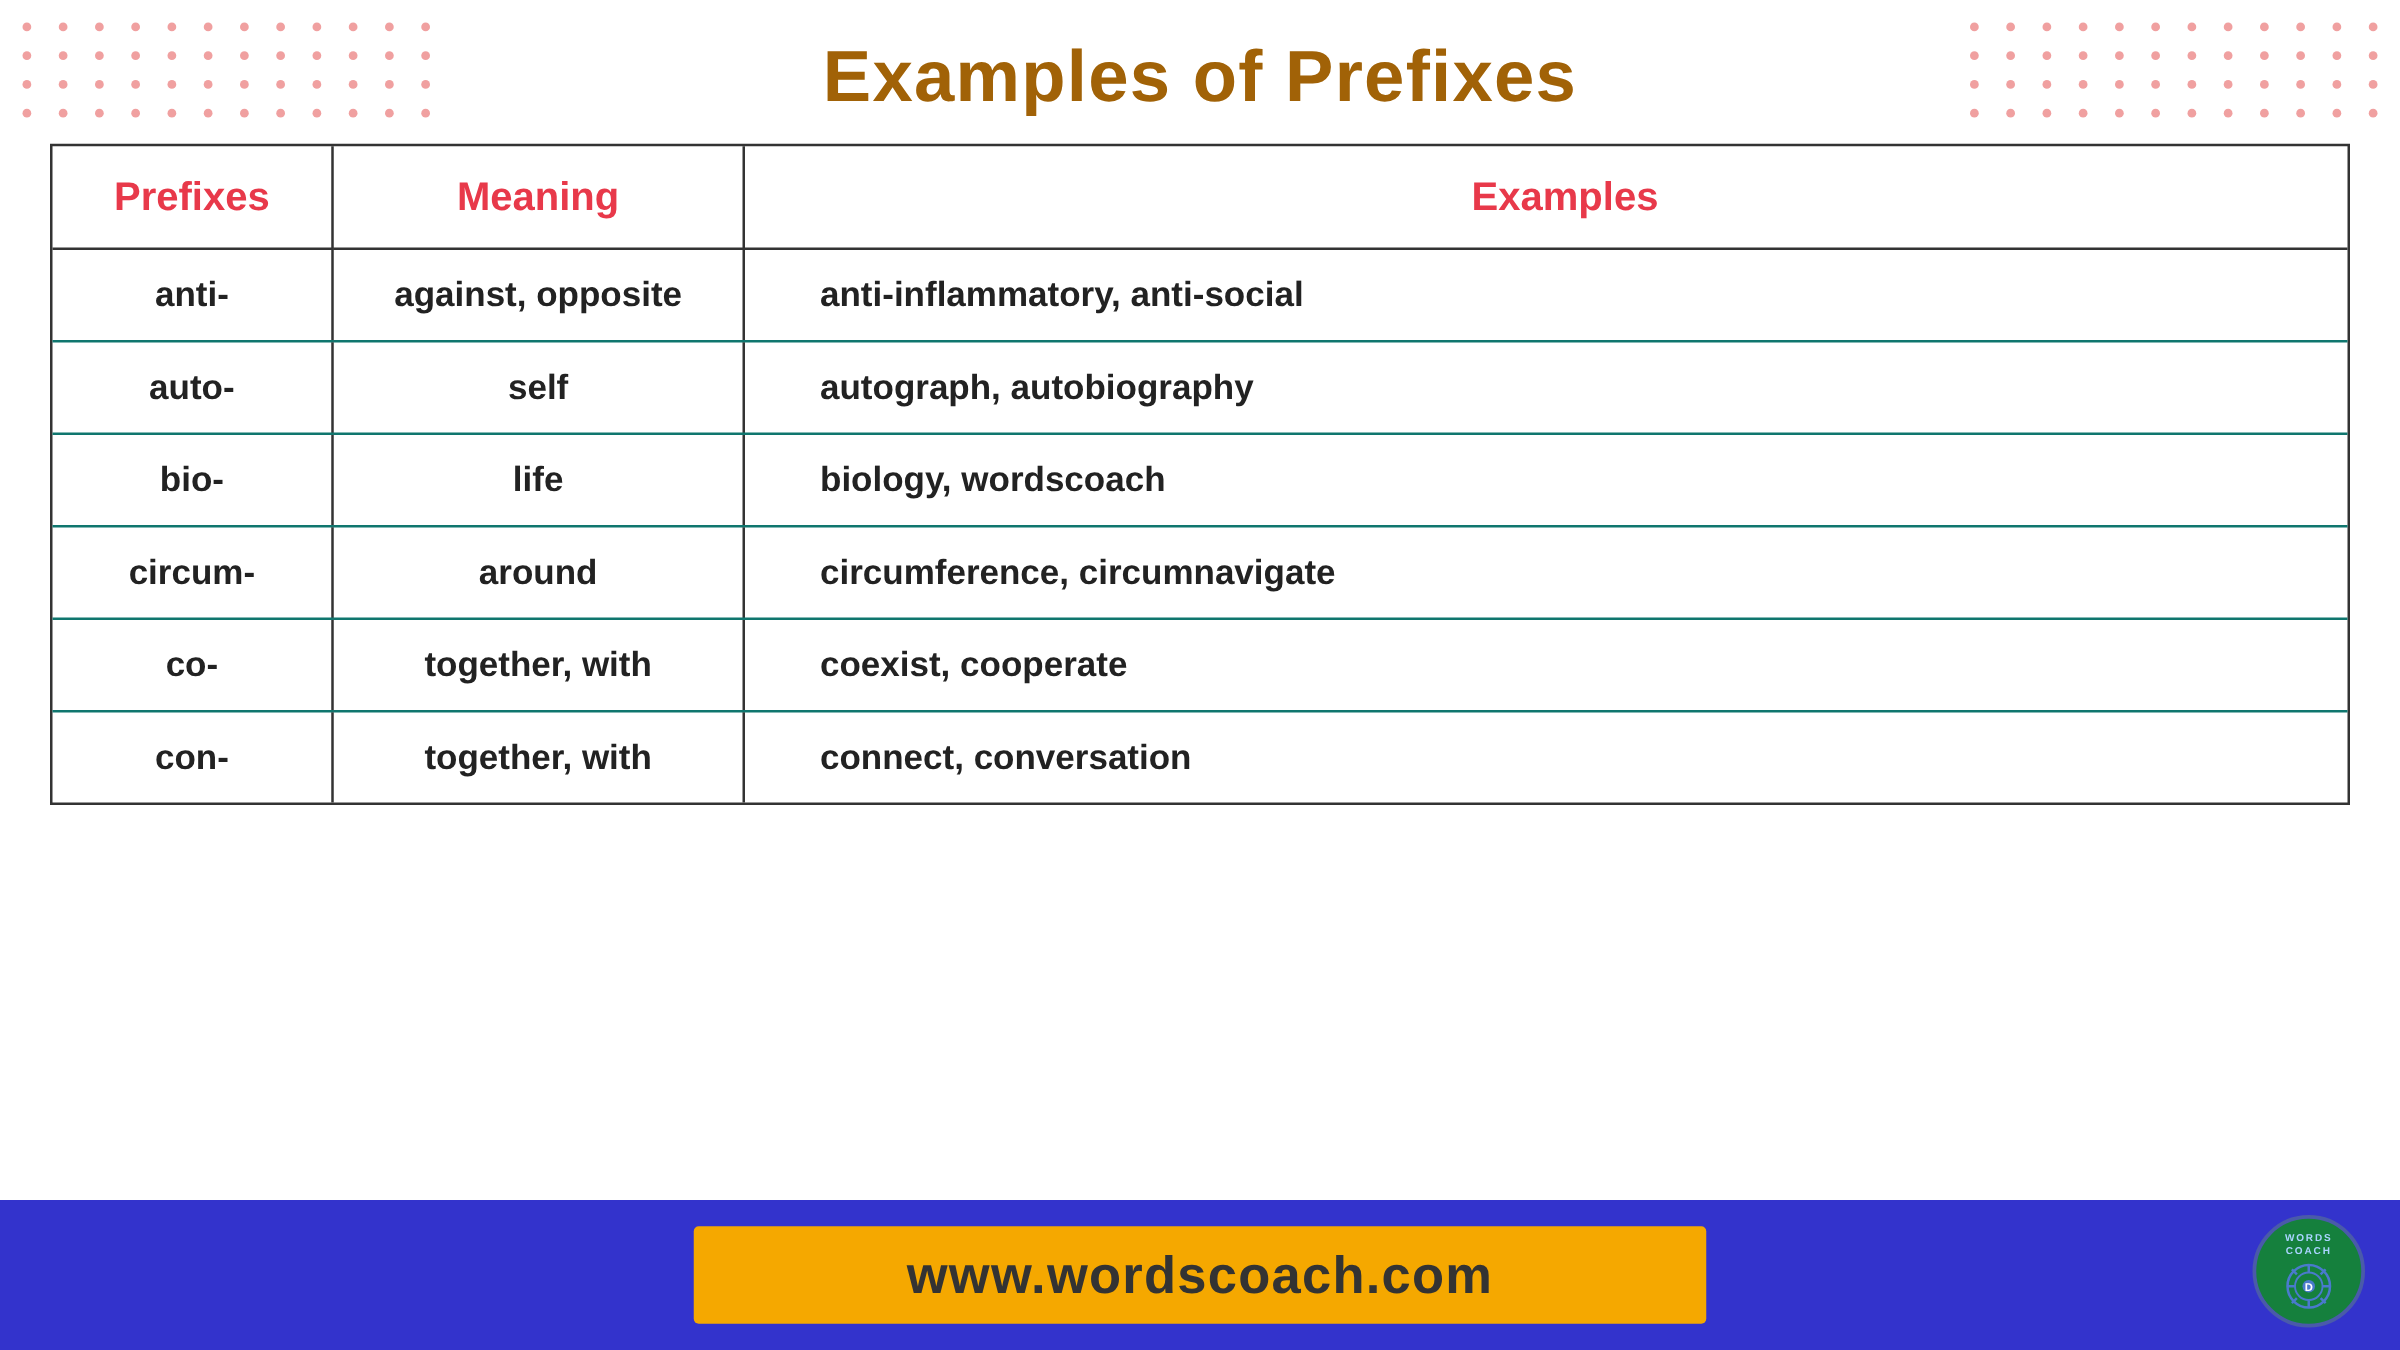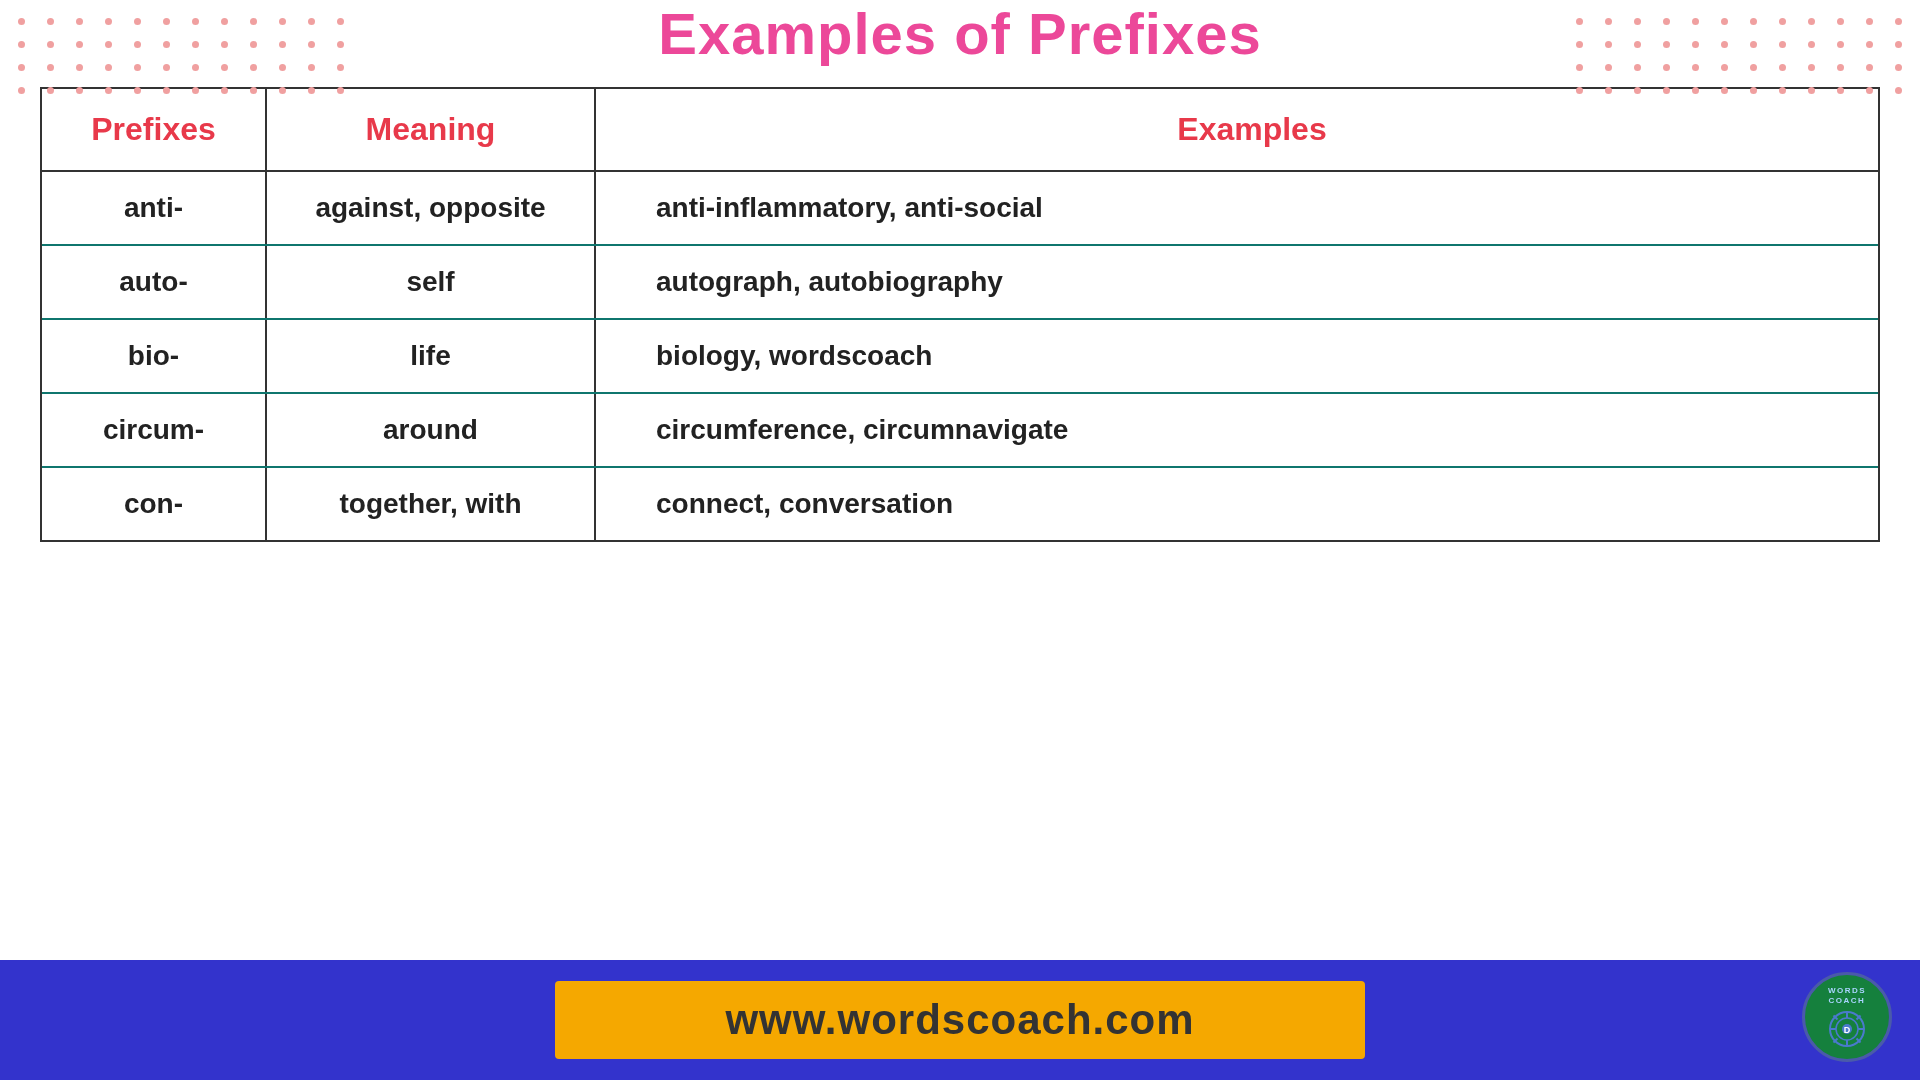--- a/index.html
+++ b/index.html
@@ -20,23 +20,24 @@
 
     .dots-container-right {
       position: absolute;
       top: 8px;
       right: 8px;
     }
 
     
     .page-title {
       text-align: center;
-      color: #ec4899;
+      color: #a16207;
       font-size: 58px;
       font-weight: 900;
+      padding-top: 28px;
       padding-bottom: 20px;
       letter-spacing: 1px;
     }
 
     
     .table-container {
       margin: 0 40px;
       border: 2.5px solid #333;
     }
 
@@ -309,20 +310,25 @@
         </tr>
         <tr>
           <td class="col-prefix">bio-</td>
           <td class="col-meaning">life</td>
           <td class="col-examples">biology, wordscoach</td>
         </tr>
         <tr>
           <td class="col-prefix">circum-</td>
           <td class="col-meaning">around</td>
           <td class="col-examples">circumference, circumnavigate</td>
+        </tr>
+        <tr>
+          <td class="col-prefix">co-</td>
+          <td class="col-meaning">together, with</td>
+          <td class="col-examples">coexist, cooperate</td>
         </tr>
         <tr>
           <td class="col-prefix">con-</td>
           <td class="col-meaning">together, with</td>
           <td class="col-examples">connect, conversation</td>
         </tr>
       </tbody>
   </table>
 </div>
 

